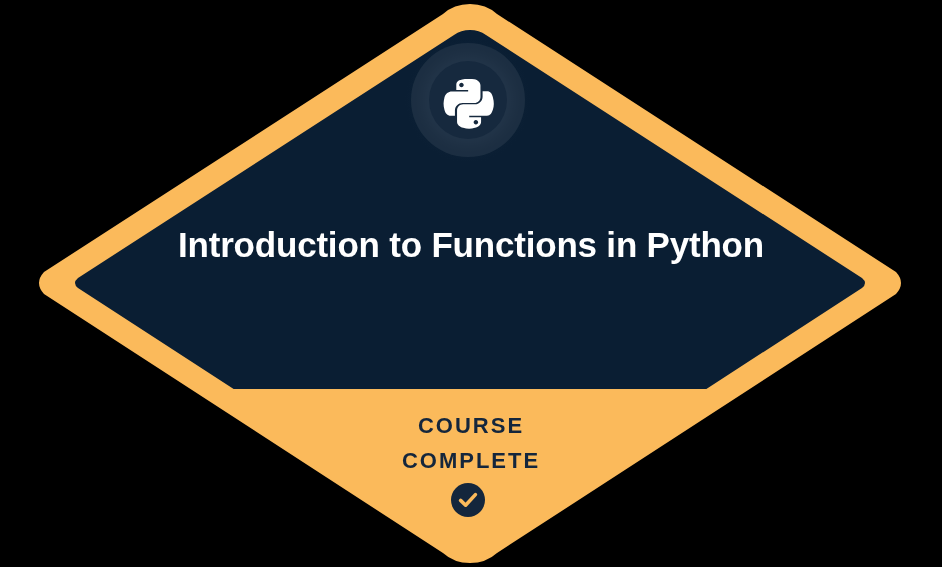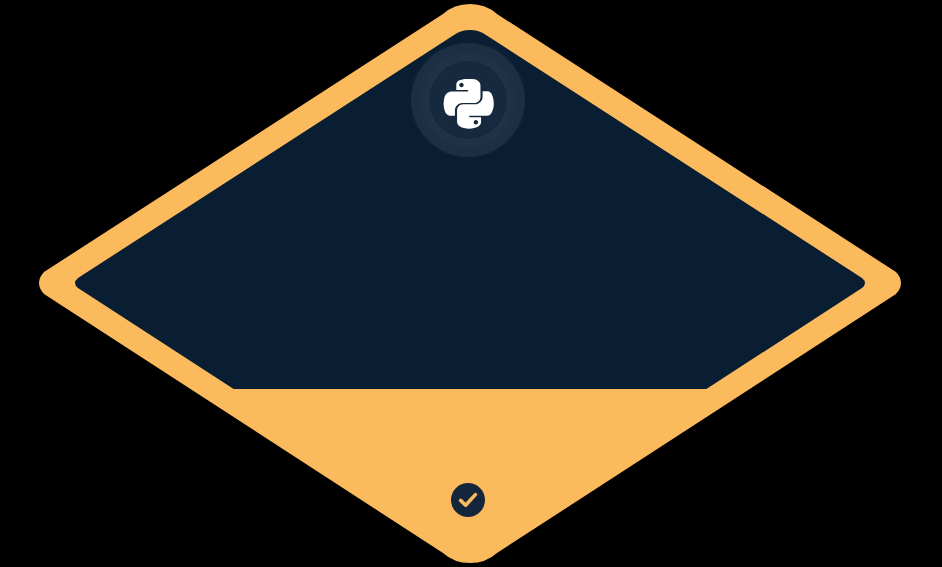--- a/index.html
+++ b/index.html
@@ -161,21 +161,26 @@
 
     <div id="logo-emblem">
       <svg viewBox="0 0 114 114" aria-hidden="true">
         <g transform="translate(57 57) scale(1.52) translate(-16 -16)" fill="#FFFFFF">
           <path d="M15.9 2.2c-1.3 0-2.6.1-3.7.3-3.3.6-3.9 1.8-3.9 4v2.9h7.8v1H5.4c-2.3 0-4.3 1.4-4.9 4-0.7 3-0.8 4.9 0 8 .6 2.3 1.9 4 4.2 4h2.7v-3.5c0-2.6 2.3-4.9 5-4.9h7.8c2.2 0 4-1.8 4-4V6.5c0-2.1-1.8-3.7-4-4.1-1.4-.2-2.9-.3-4.3-.2zm-4.2 2.4c.8 0 1.5.7 1.5 1.5S12.5 7.6 11.7 7.6s-1.5-.7-1.5-1.5.7-1.5 1.5-1.5z"></path>
           <path d="M25.6 10.4v3.4c0 2.7-2.3 5-5 5h-7.8c-2.2 0-4 1.9-4 4v7.5c0 2.1 1.9 3.4 4 4 2.5.7 4.8.9 7.8 0 2-.6 4-1.7 4-4v-3H16.8v-1h11.7c2.3 0 3.1-1.6 3.9-4 .8-2.5.8-4.9 0-8-.6-2.3-1.6-4-3.9-4h-2.9zm-4.4 18.8c.8 0 1.5.7 1.5 1.5s-.7 1.5-1.5 1.5-1.5-.7-1.5-1.5.6-1.5 1.5-1.5z"></path>
         </g>
       </svg>
     </div>
 
+    <div id="course-title">Introduction to Functions in Python</div>
 
+    <div id="status-block">
+      <div id="status-label">COURSE
+COMPLETE</div>
+    </div>
 
     <div id="check-badge">
       <svg viewBox="0 0 36 36" aria-hidden="true">
         <circle cx="18" cy="18" r="17" fill="#14263C"></circle>
         <path d="M10.6 18.4 L15.6 23.2 L25.4 12.6" fill="none" stroke="#FBBA5B" stroke-width="3.6" stroke-linecap="round" stroke-linejoin="round"></path>
       </svg>
     </div>
 
   </div>
 </div>

